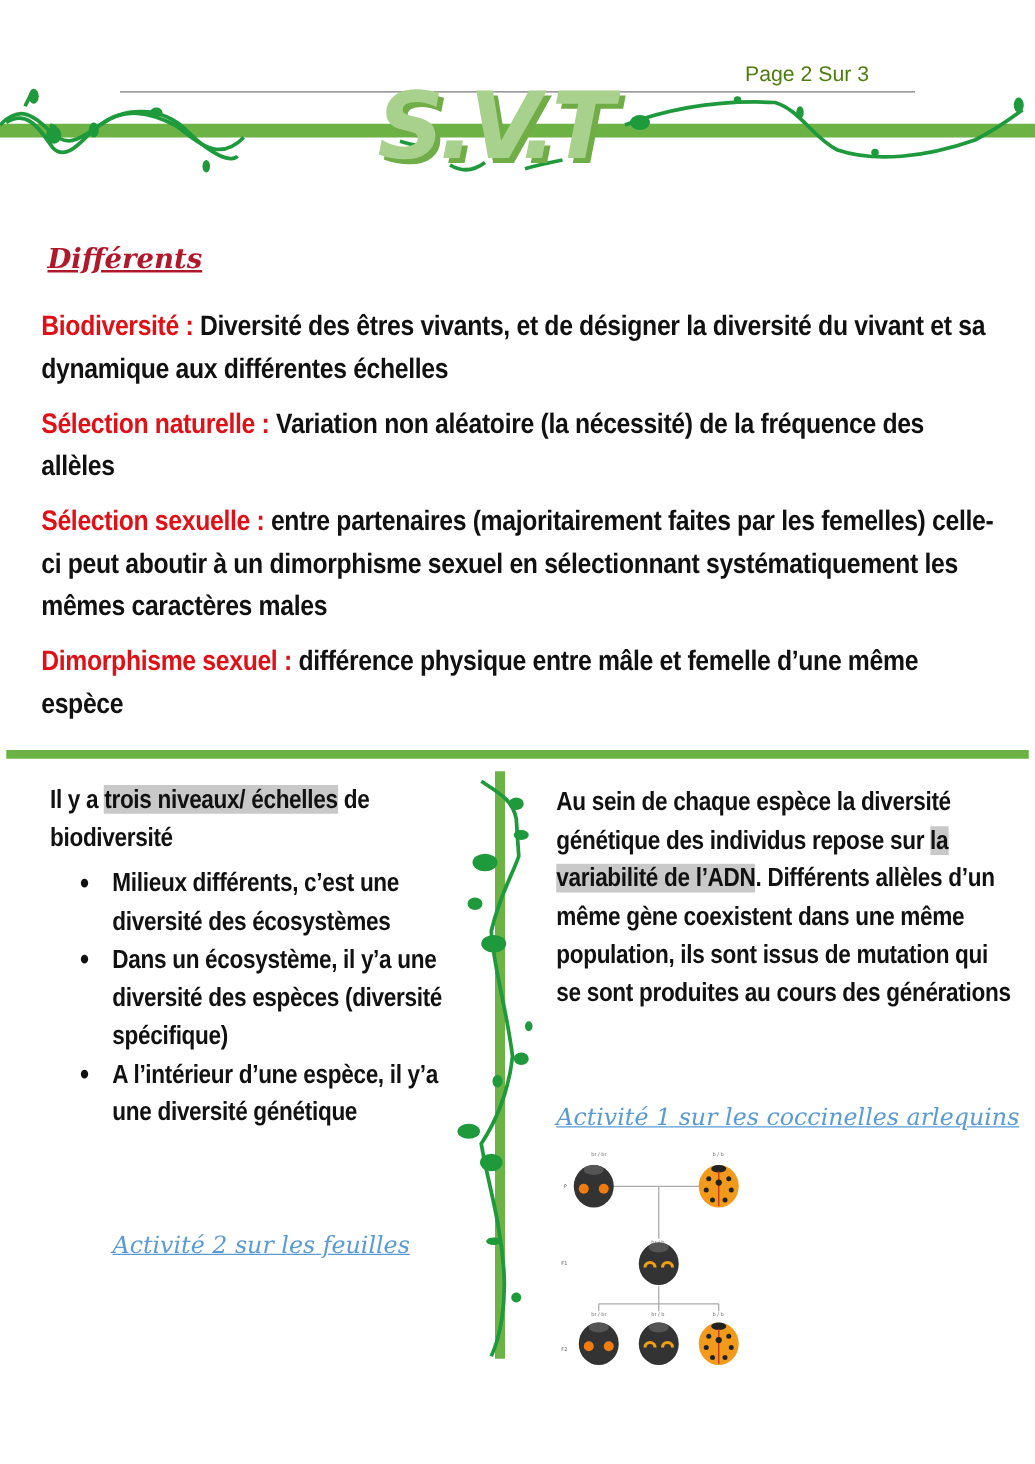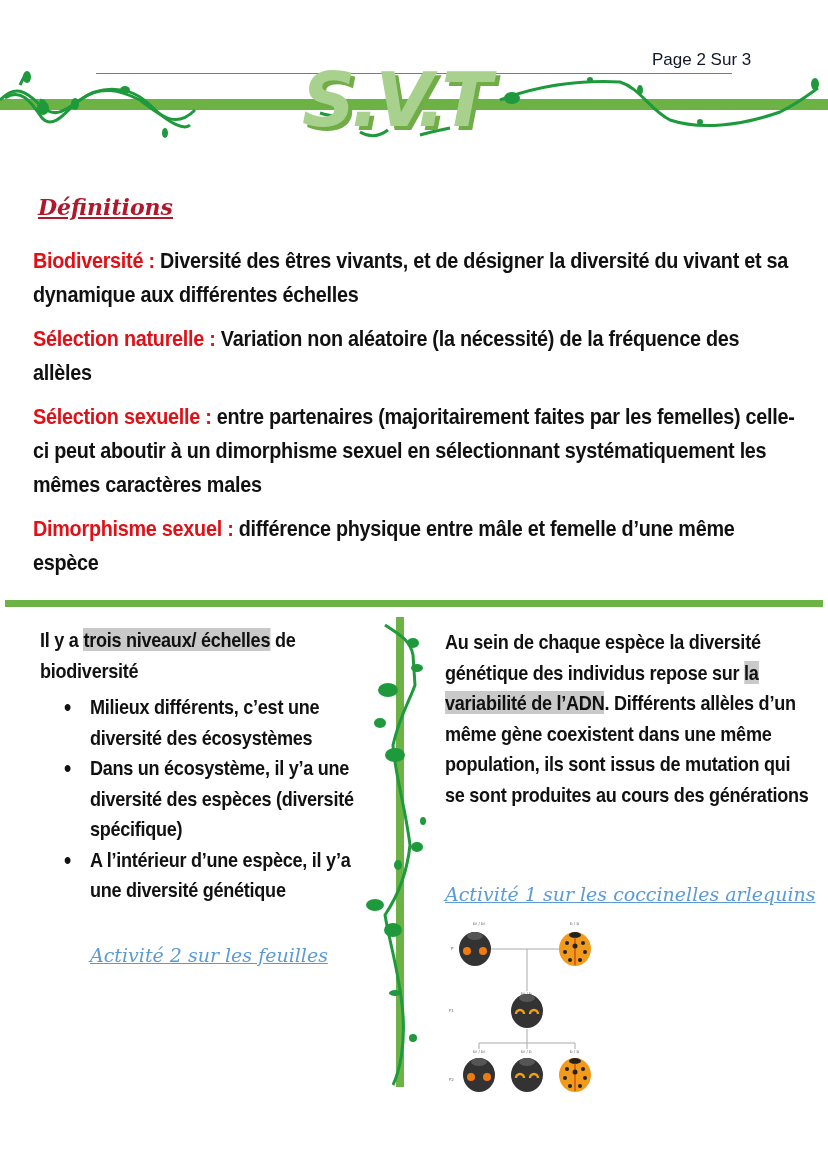--- a/index.html
+++ b/index.html
@@ -1,21 +1,21 @@
 <!DOCTYPE html>
 <html><head>
 <meta charset="utf-8">
 <style>
   html, body { margin:0; padding:0; background:#ffffff; }
   body { width:828px; height:1171px; position:relative; overflow:hidden;
          font-family:"Liberation Sans", sans-serif; color:#111; }
   .abs { position:absolute; }
 
   
-  .page-num { left:652px; top:50px; font-size:17px; color:#0f172a; }
+  .page-num { left:596px; top:50px; font-size:17px; color:#4d7c0f; }
   .hdr-line { left:96px; top:73px; width:636px; height:1px; background:#7a7a7a; }
   .hdr-bar { left:0; top:99px; width:828px; height:11px; background:#6cb244; }
   .svt-logo { left:300px; top:52px; width:205px; height:90px; }
 
   
   .def-title { left:38px; top:194px; font-family:"DejaVu Serif", serif; font-style:italic;
                font-weight:bold; font-size:22px; color:#b0182b; text-decoration:underline; }
   .defs { left:33px; top:244px; width:770px; }
   .def { font-family:"Liberation Sans Narrow","Liberation Sans", sans-serif; font-weight:bold;
          font-size:22.5px; line-height:34px; margin:0 0 10px 0; letter-spacing:-0.3px;
@@ -30,21 +30,21 @@
          transform:scaleX(0.86); transform-origin:left top; }
   .left-col { left:40px; top:625px; width:380px; }
   .right-col { left:445px; top:627px; width:425px; }
   .hl { background:#c9c9c9; }
   ul.bul { margin:6px 0 0 0; padding:0 0 0 58px; list-style:none; }
   ul.bul li { position:relative; }
   ul.bul li::before { content:"\2022"; position:absolute; left:-30px; font-size:24px; }
 
   .act-link { font-family:"DejaVu Serif", serif; font-style:italic; color:#5b9bd5;
               text-decoration:underline; font-size:19px; line-height:29px; }
-  .act2 { left:90px; top:941px; }
+  .act2 { left:90px; top:982px; }
   .act3 { left:445px; top:880px; }
 
   .divider-bar { left:396px; top:617px; width:8px; height:470px; background:#6cb244; }
   .vine { left:355px; top:615px; }
 
   .diagram { left:445px; top:915px; width:170px; height:185px; }
 </style>
 </head>
 <body>
 
@@ -67,21 +67,21 @@
   <ellipse cx="640" cy="30" rx="3" ry="5" fill="#1e9a3c"></ellipse>
   <ellipse cx="700" cy="62" rx="3" ry="3" fill="#1e9a3c"></ellipse>
   <ellipse cx="815" cy="24" rx="4" ry="6" fill="#1e9a3c"></ellipse>
 </svg>
 
 <svg class="abs svt-logo" viewBox="0 0 205 90">
   <text x="6" y="78" font-family="DejaVu Sans" font-weight="bold" font-style="italic" font-size="74" fill="#70ad47" letter-spacing="-4">S.V.T</text>
   <text x="2" y="74" font-family="DejaVu Sans" font-weight="bold" font-style="italic" font-size="74" fill="#a9d18e" letter-spacing="-4">S.V.T</text>
 </svg>
 
-<div class="abs def-title">Définitions</div>
+<div class="abs def-title">Différents</div>
 <div class="abs defs">
   <p class="def">
     <span class="term">Biodiversité : </span><span class="body">Diversité des êtres vivants, et de désigner la diversité du vivant et sa dynamique aux différentes échelles</span>
   </p>
   <p class="def">
     <span class="term">Sélection naturelle : </span><span class="body">Variation non aléatoire (la nécessité) de la fréquence des allèles</span>
   </p>
   <p class="def">
     <span class="term">Sélection sexuelle : </span><span class="body">entre partenaires (majoritairement faites par les femelles) celle-ci peut aboutir à un dimorphisme sexuel en sélectionnant systématiquement les mêmes caractères males</span>
   </p>

